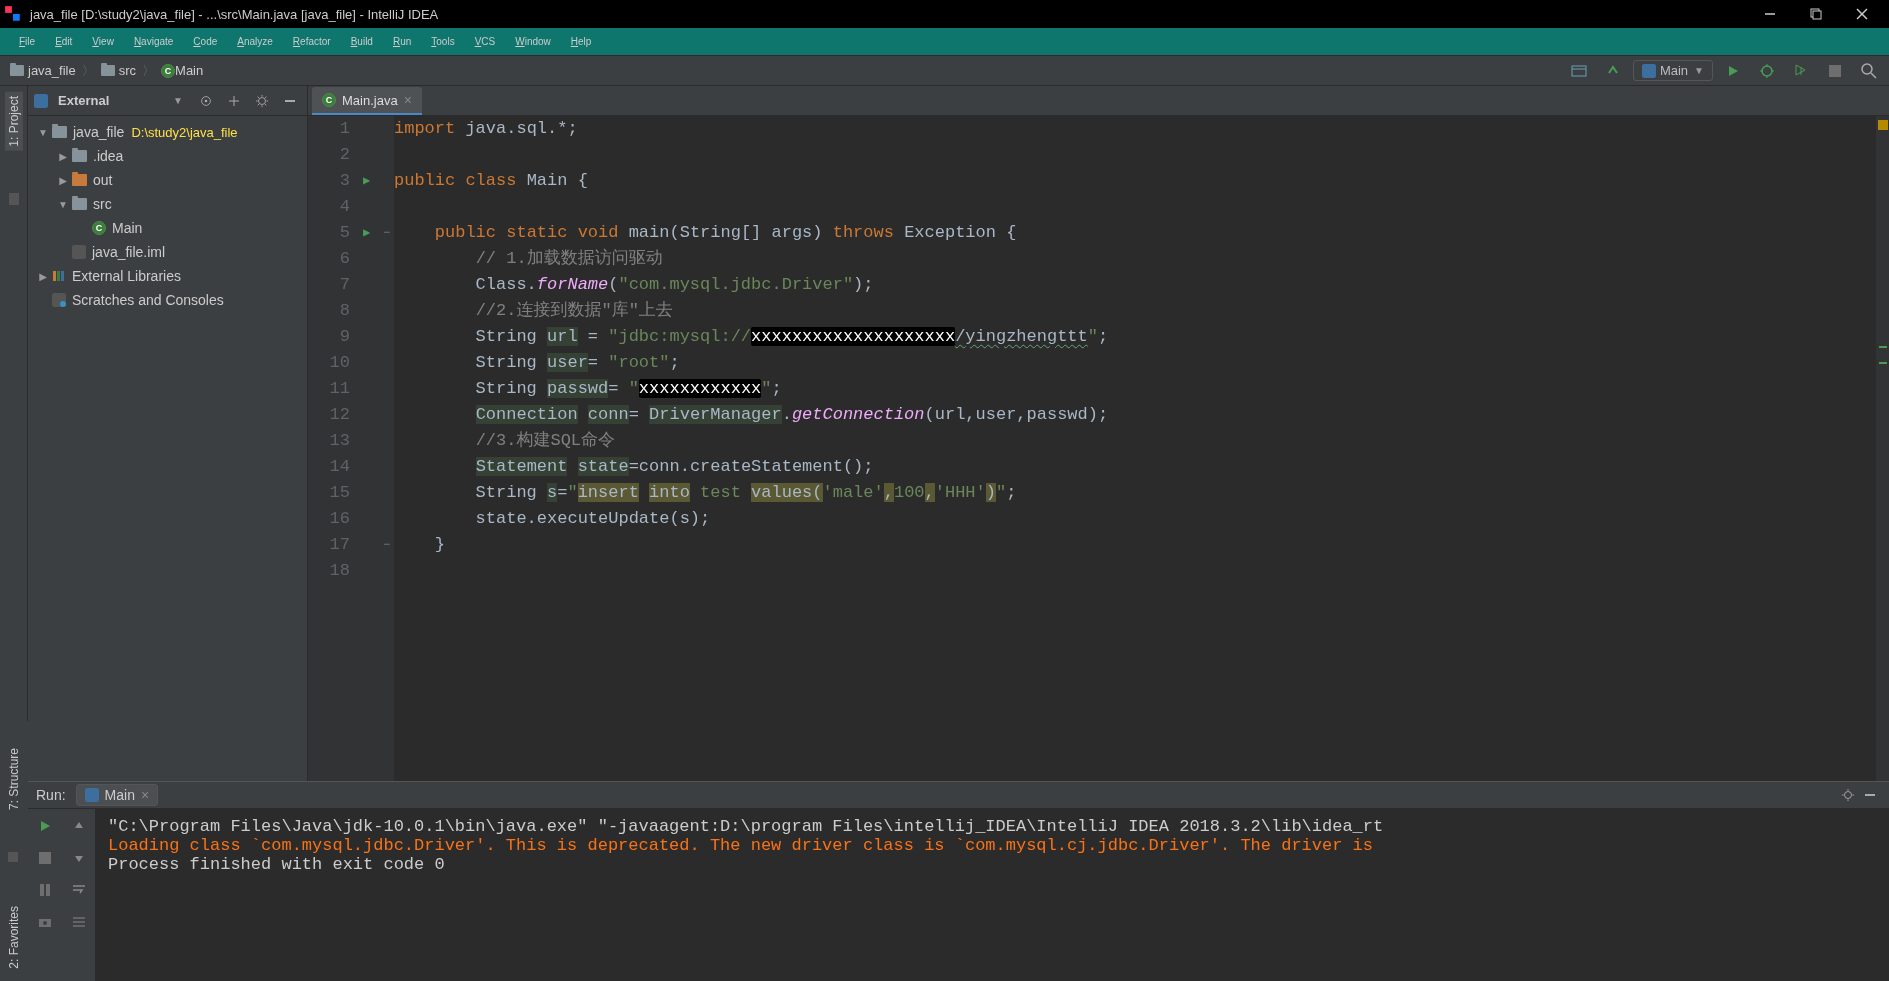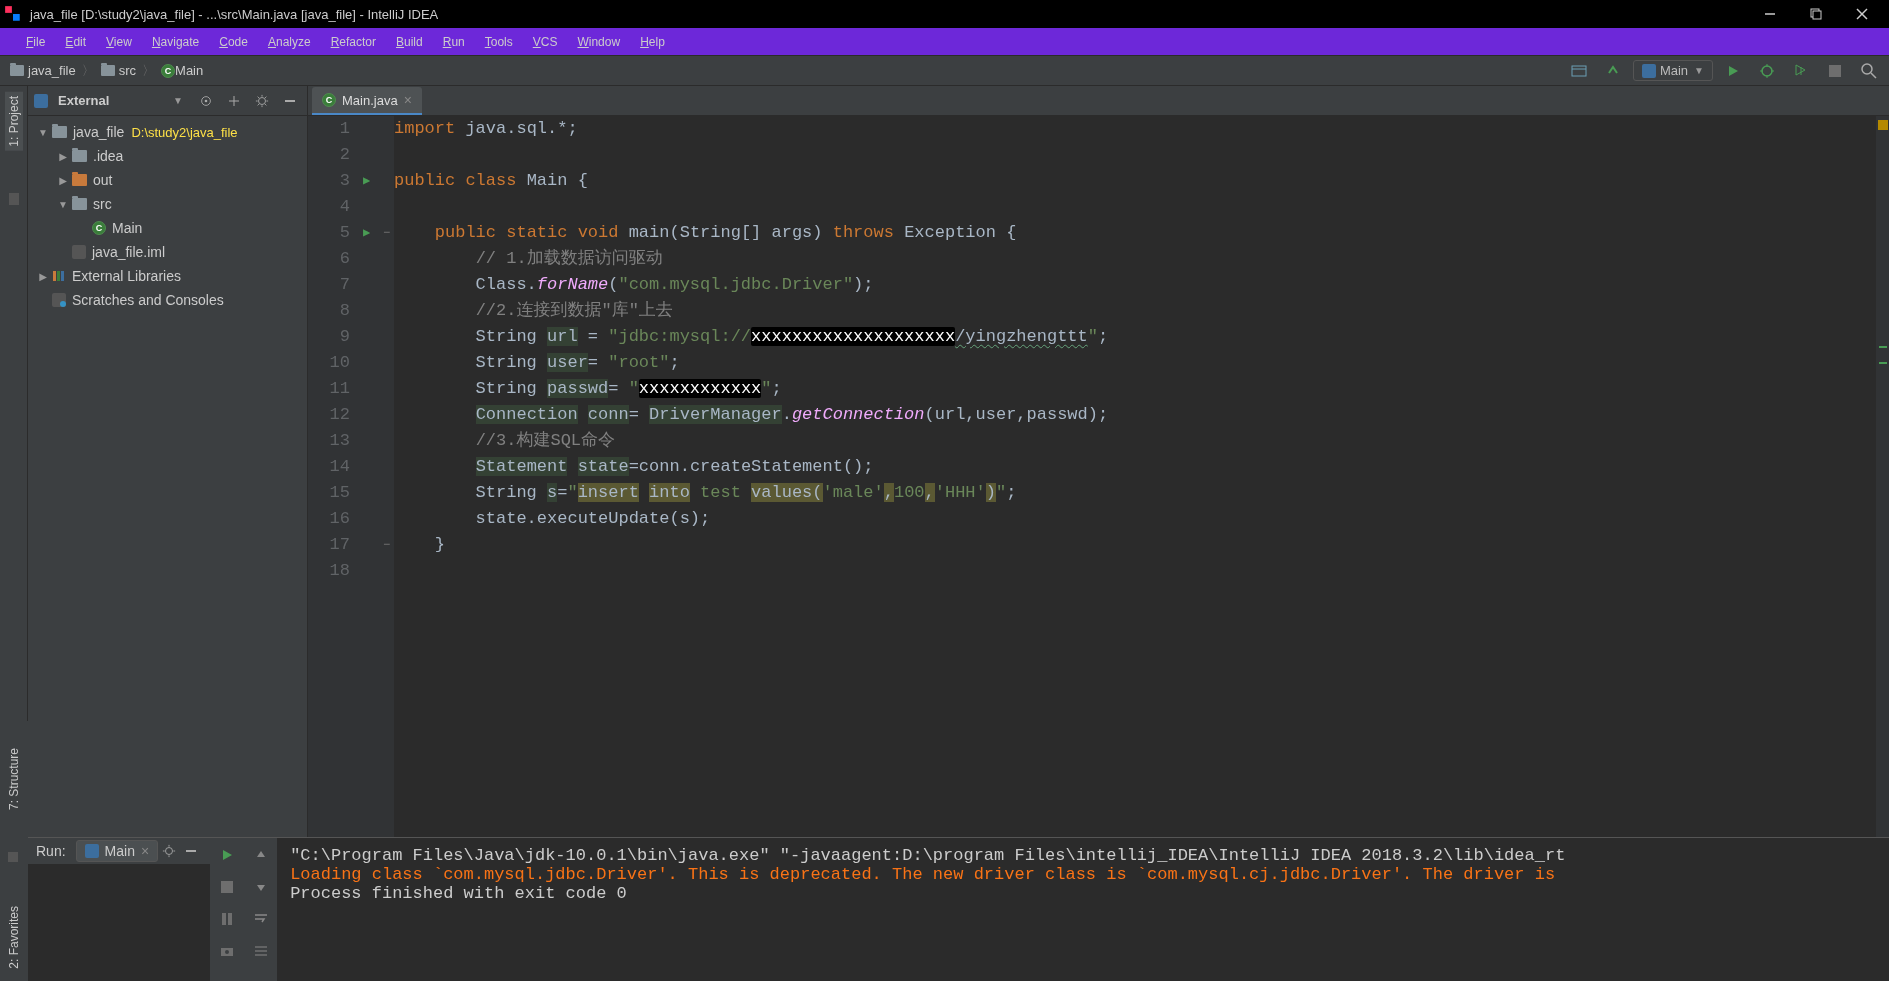--- a/index.html
+++ b/index.html
@@ -30,26 +30,26 @@
   .titlebar-text { flex:1;font-size:13px; }
   .winbtn {
     width:46px;height:28px;display:flex;align-items:center;justify-content:center;
     color:#ccc;
   }
   .winbtn svg { width:12px;height:12px; }
 
   
   .menubar {
     height:28px;
-    background:#6d28d9;
+    background:#0f766e;
     border-bottom:1px solid #2b2b2b;
     display:flex;
     align-items:center;
-    padding-left:16px;
-    font-size:12px;
+    padding-left:9px;
+    font-size:10px;
   }
   .menubar .menu-item { padding:0 10px;color:#ccc; }
   .menubar .menu-item .mn { text-decoration:underline; }
 
   
   .navbar {
     height:30px;
     background:#3c3f41;
     border-bottom:1px solid #2b2b2b;
     display:flex;
@@ -216,24 +216,24 @@
   .st { color:#6a8759; }       
   .fn { color:#f0abfc;font-style:italic; } 
   .bg-ident { background:#344134; }  
   .bg-str   { background:#5b5933; }  
   .wavy { text-decoration:wavy underline #67a37c;text-decoration-thickness:1px;text-underline-offset:3px; }
   .blk { background:#000;color:#ffffff;border-radius:2px; }
 
   
   .run-window {
     position:absolute;left:28px;right:0;bottom:0;
-    height:144px;
+    height:200px;
     background:#2b2b2b;
     border-top:1px solid #555;
-    display:flex;flex-direction:row;
+    display:flex;flex-direction:column;
   }
   .run-hdr {
     height:27px;background:#3c3f41;
     display:flex;align-items:center;padding:0 8px;
     border-bottom:1px solid #2b2b2b;
     color:#ccc;font-size:14px;
   }
   .run-hdr .run-tab {
     margin-left:10px;padding:2px 8px;
     display:flex;align-items:center;gap:6px;

